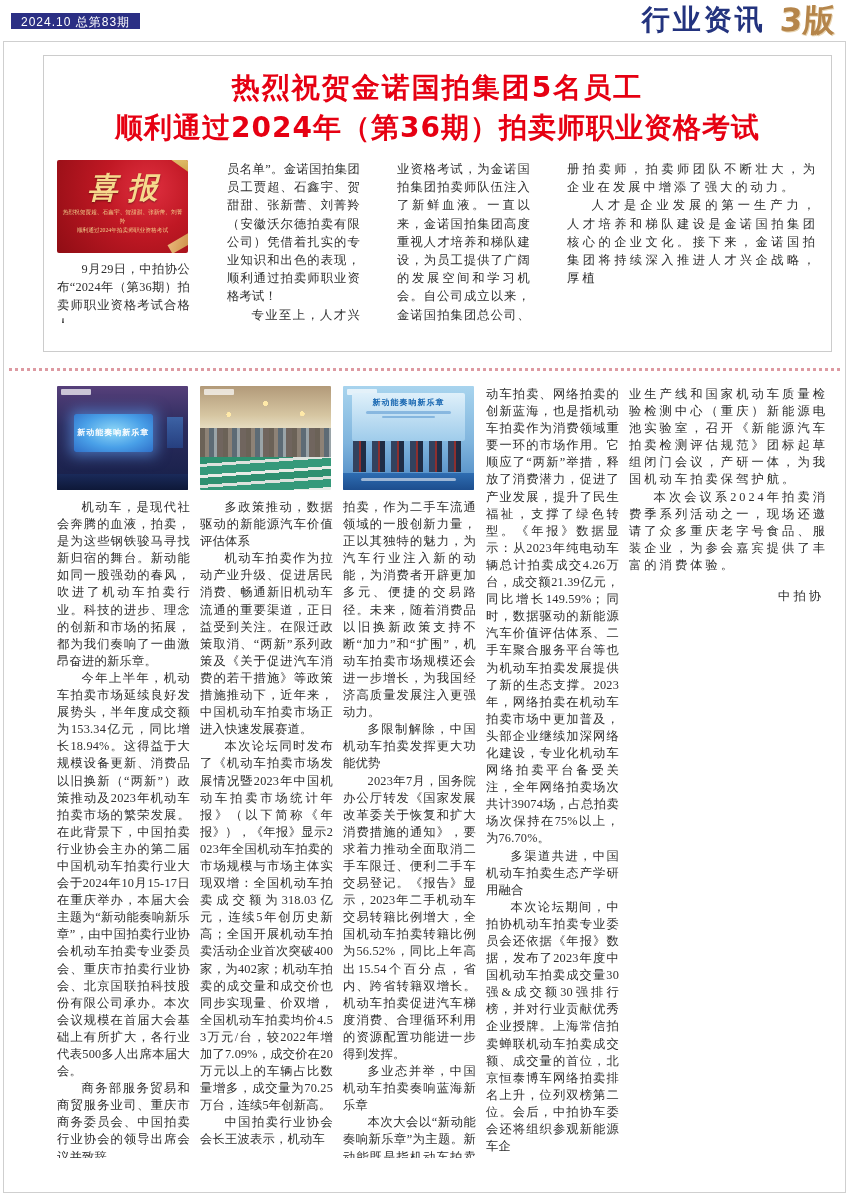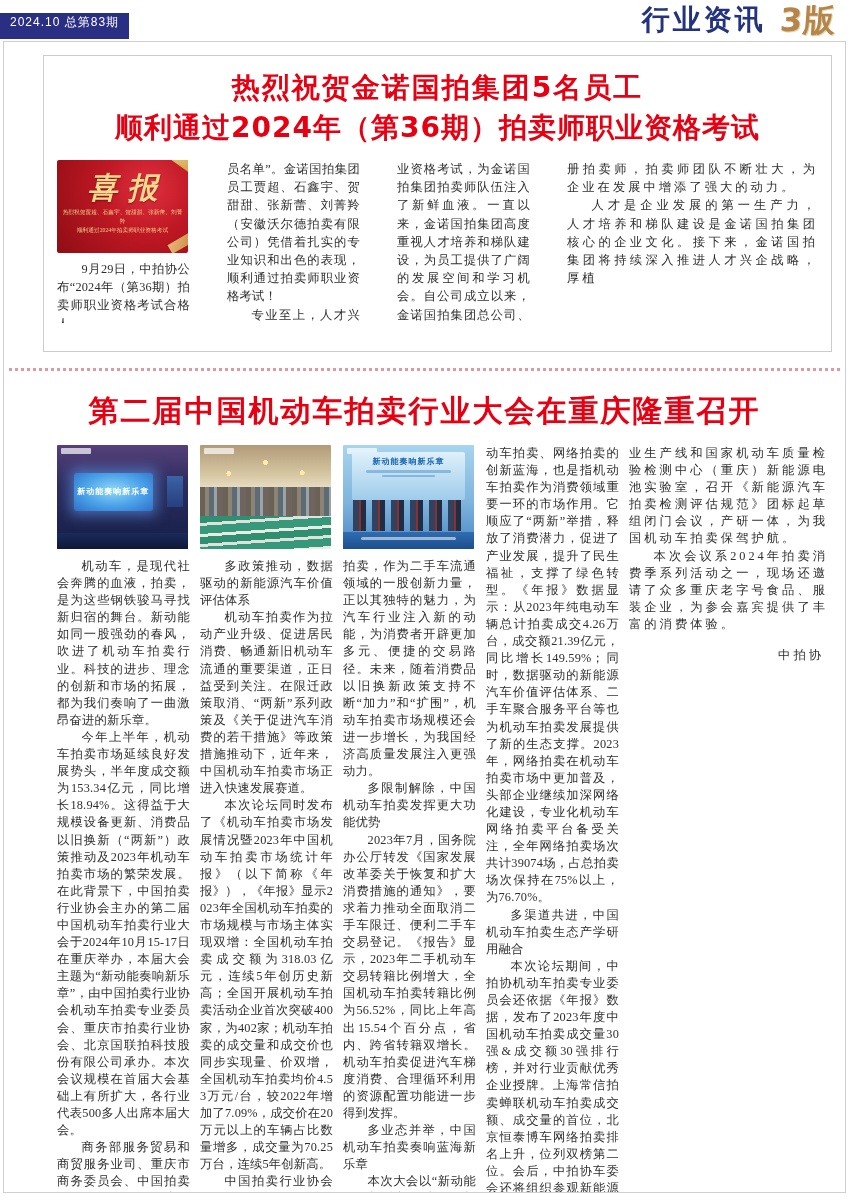--- a/index.html
+++ b/index.html
@@ -3,21 +3,21 @@
 <meta charset="utf-8">
 <style>
   html,body{margin:0;padding:0;}
   body{
     width:868px;height:1200px;background:#ffffff;overflow:hidden;
     font-family:"Liberation Serif","DejaVu Serif",serif;color:#2e2e2e;
   }
   
   .hdr{position:relative;height:41px;}
   .issue-badge{
-    display:inline-block;margin:13px 0 0 0;padding:2px 10px 10px;
+    display:inline-block;margin:13px 0 0 11px;padding:2px 10px 0;
     background:#2b2f84;color:#fff;font-size:12px;line-height:14px;
     font-family:"Liberation Sans","DejaVu Sans",sans-serif;letter-spacing:1px;
   }
   .hdr-right{position:absolute;right:32px;top:3px;display:flex;align-items:center;gap:14px;}
   .section-title{
     font-family:"DejaVu Sans","Liberation Sans",sans-serif;font-weight:900;
     font-size:28px;color:#23337e;letter-spacing:3px;line-height:34px;
   }
   .page-no{
     font-family:"DejaVu Sans","Liberation Sans",sans-serif;font-weight:900;
@@ -157,21 +157,20 @@
             <p class="para ni">册拍卖师，拍卖师团队不断壮大，为企业在发展中增添了强大的动力。</p>
             <p class="para">人才是企业发展的第一生产力，人才培养和梯队建设是金诺国拍集团核心的企业文化。接下来，金诺国拍集团将持续深入推进人才兴企战略，厚植</p>
           </div>
       </div>
     </div>
   </section>
 
   <div class="dotted-sep"></div>
 
   <section>
-    <h1 class="a-title a2-title">第二届中国机动车拍卖行业大会在重庆隆重召开</h1>
 
     <div class="cols a2-cols">
       <div class="col">
         <div class="photo p-stage">
           <span class="logo"></span>
           <div class="screen">新动能奏响新乐章</div>
           <div class="sidepanel"></div>
           <div class="floor"></div>
         </div>
         <div>

